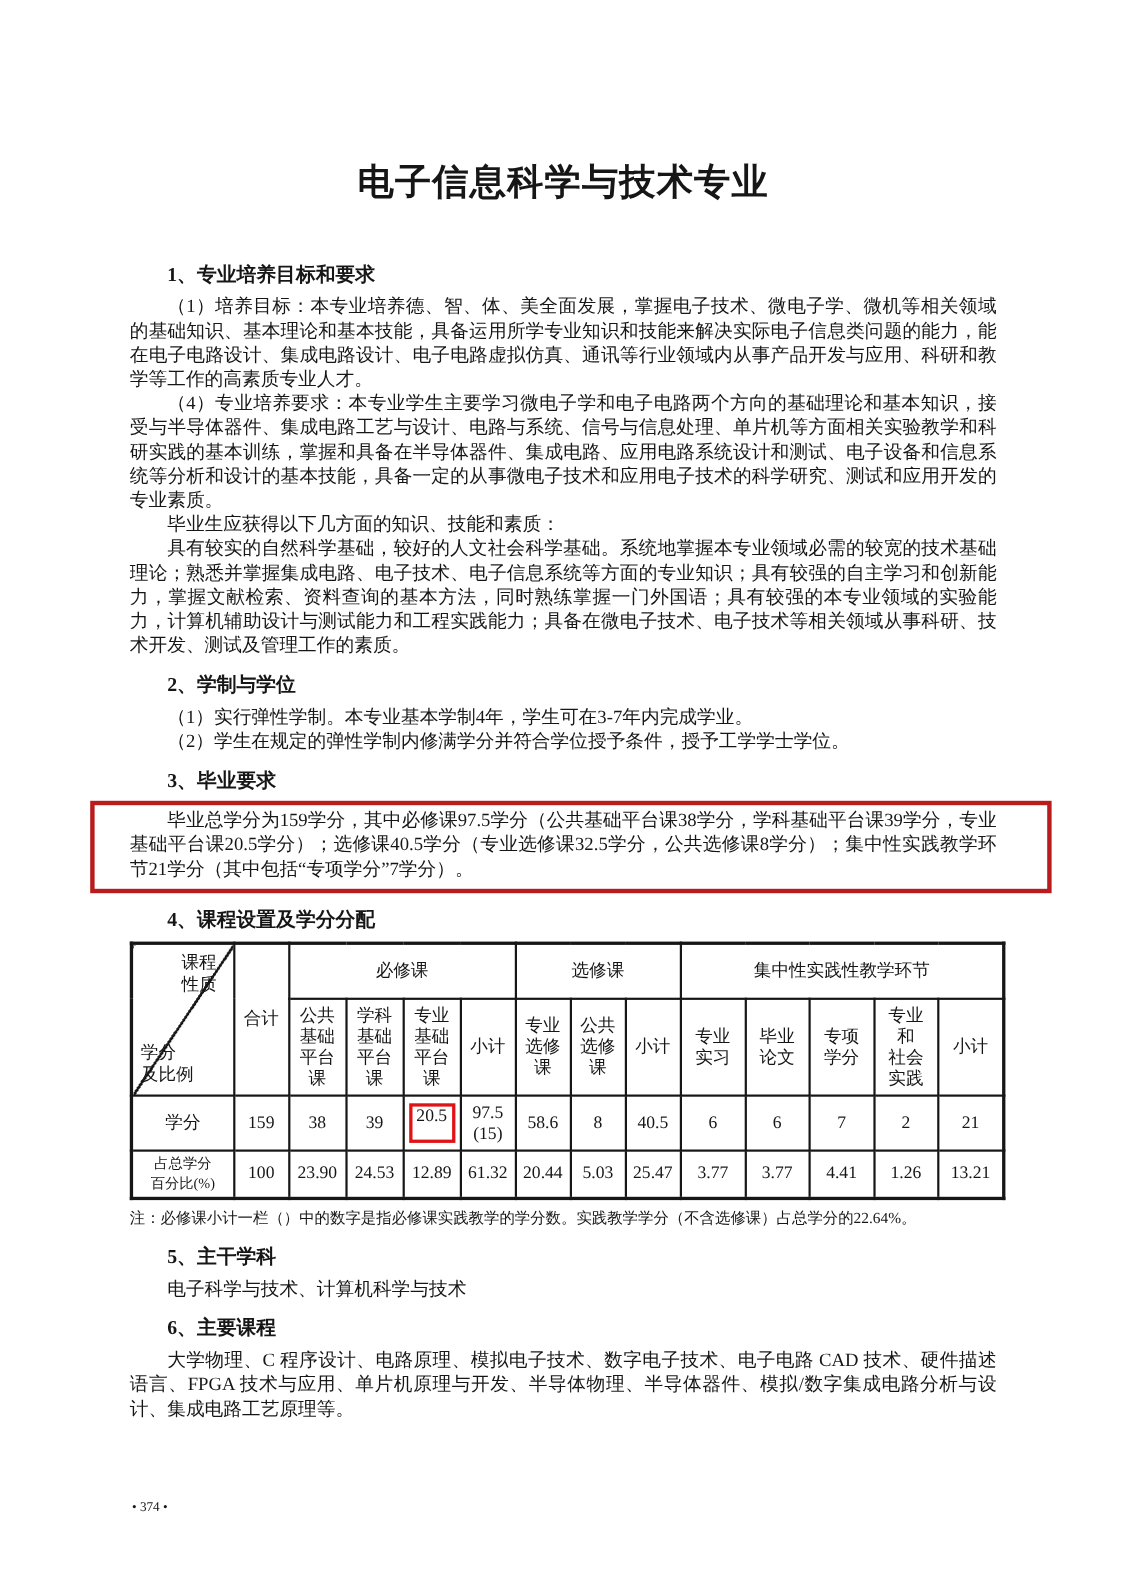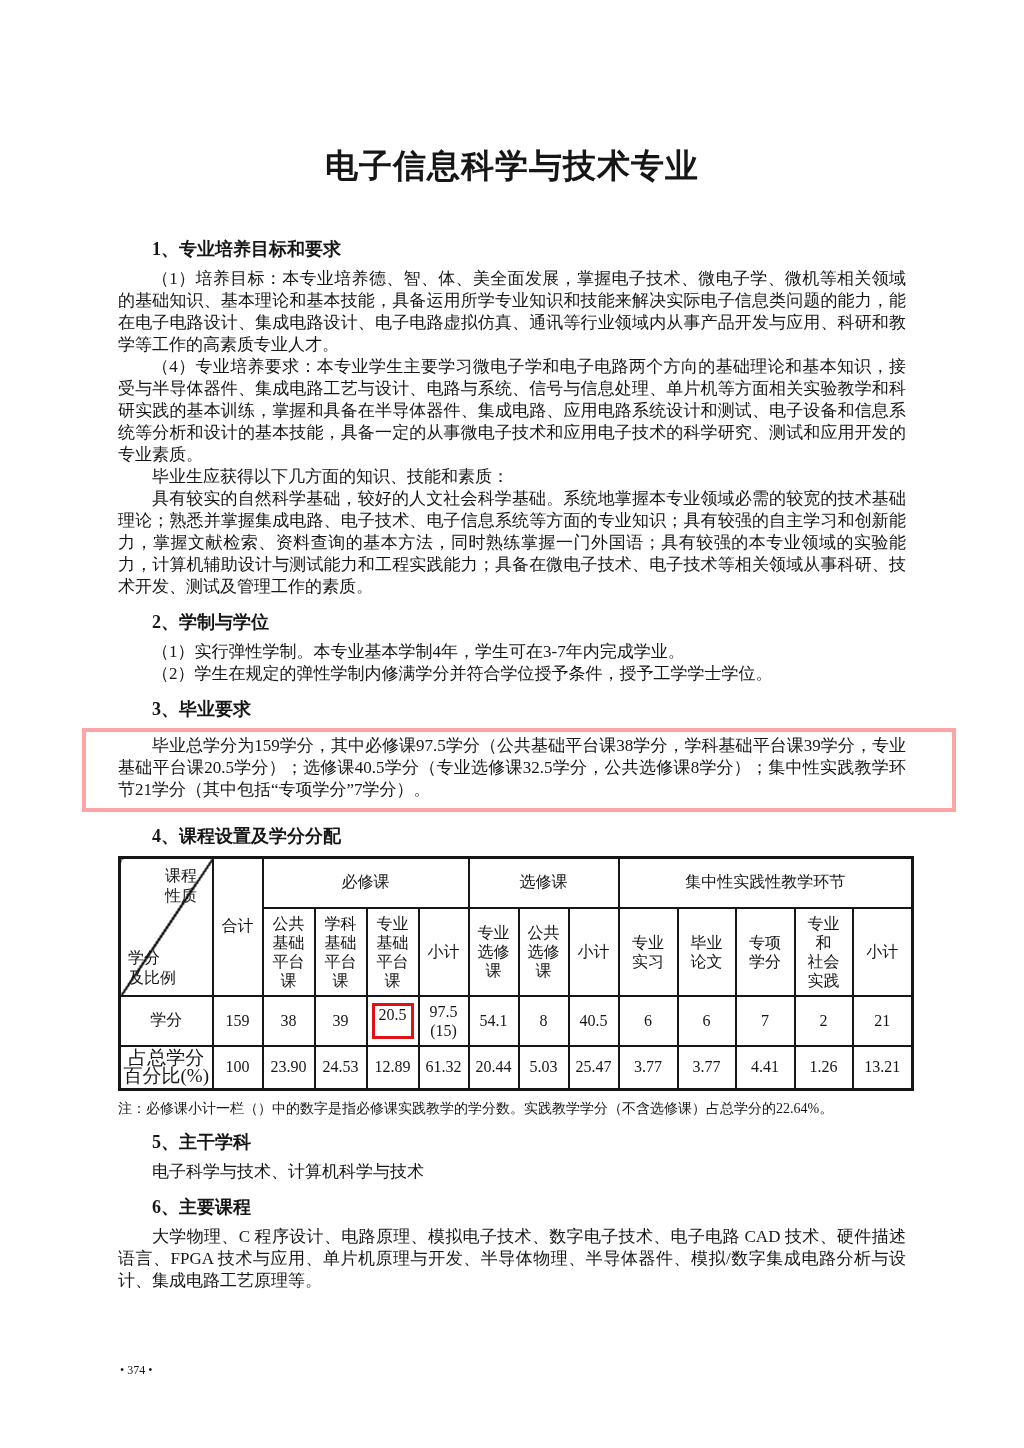--- a/index.html
+++ b/index.html
@@ -32,21 +32,21 @@
   .mt-lg { margin-top: 52px; }
   p.body {
     margin: 0;
     font-size: 17px;
     line-height: 22px;
     text-align: justify;
     text-indent: 2em;
   }
   p.note { margin: 9px 0 0; font-size: 14px; line-height: 18px; }
   .hl-box {
-    border: 4px solid #fca5a5;
+    border: 4px solid #b91c1c;
     margin: 8px -50px 4px -36px;
     padding: 3px 46px 7px 32px;
   }
   .pagenum { position: absolute; left: 120px; top: 1341px; font-size: 12px; margin-top: 22px; }
 
   
   .credit-table {
     width: 793px;
     margin-top: 9px;
     border-collapse: collapse;
@@ -71,21 +71,21 @@
     padding: 0;
     background: linear-gradient(to bottom right,
       transparent calc(50% - 1.2px),
       #161616 calc(50% - 1.2px) calc(50% + 1.2px),
       transparent calc(50% + 1.2px));
   }
   .corner .ct { position: absolute; top: 7px; left: 44px; text-align: left; line-height: 20px; }
   .corner .cb { position: absolute; bottom: 7px; left: 7px; text-align: left; line-height: 20px; }
   .redbox { display: inline-block; border: 3px solid #e01216; padding: 0 4px 12px; }
   .subtotal-cell { line-height: 19px; }
-  .r4 .rowlabel { font-size: 19px; line-height: 18px; }
+  .r4 .rowlabel { font-size: 13px; line-height: 18px; }
 </style>
 </head>
 <body>
 
 <div class="doc">
 
   <div class="title">电子信息科学与技术专业</div>
 
   <div class="content">
 
@@ -170,21 +170,21 @@
           <td class="pre">小计</td>
         </tr>
         <tr class="r3">
           <td class="rowlabel">学分</td>
           <td>159</td>
           <td>38</td>
           <td>39</td>
           <td><span class="redbox">20.5</span></td>
           <td class="pre subtotal-cell">97.5
 (15)</td>
-          <td>54.1</td>
+          <td>58.6</td>
           <td>8</td>
           <td>40.5</td>
           <td>6</td>
           <td>6</td>
           <td>7</td>
           <td>2</td>
           <td>21</td>
         </tr>
         <tr class="r4">
           <td class="rowlabel pre">占总学分

